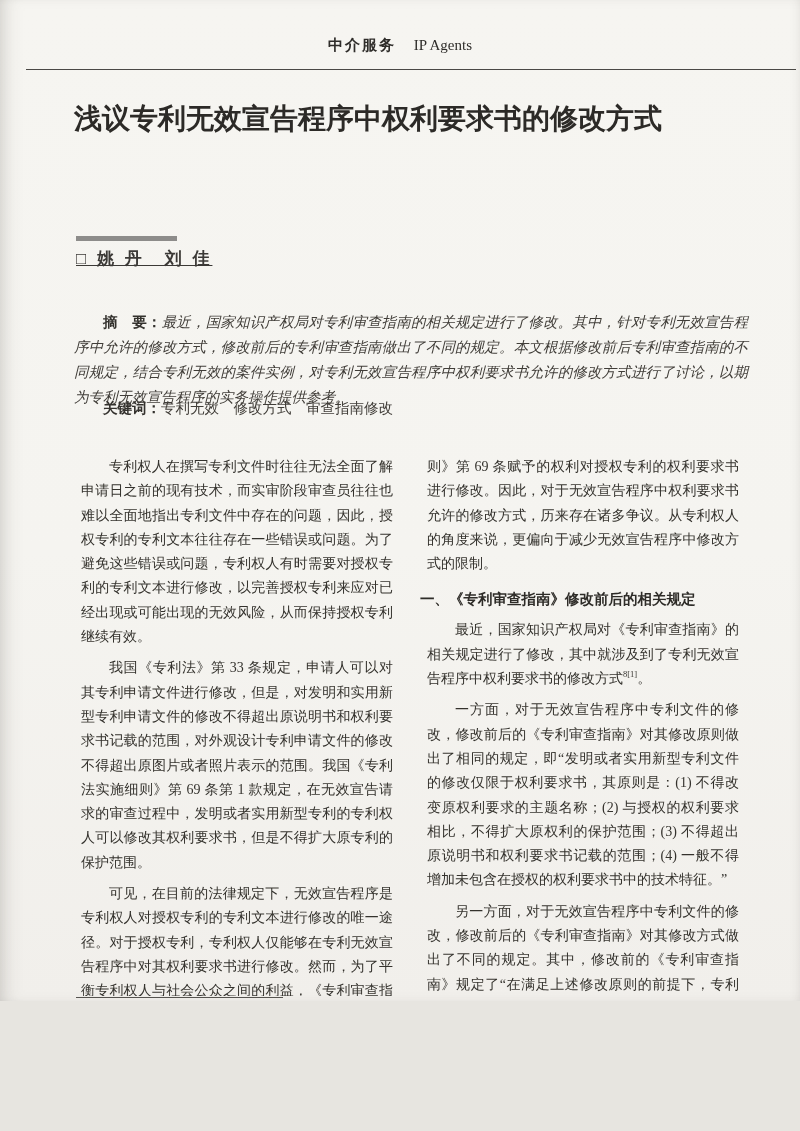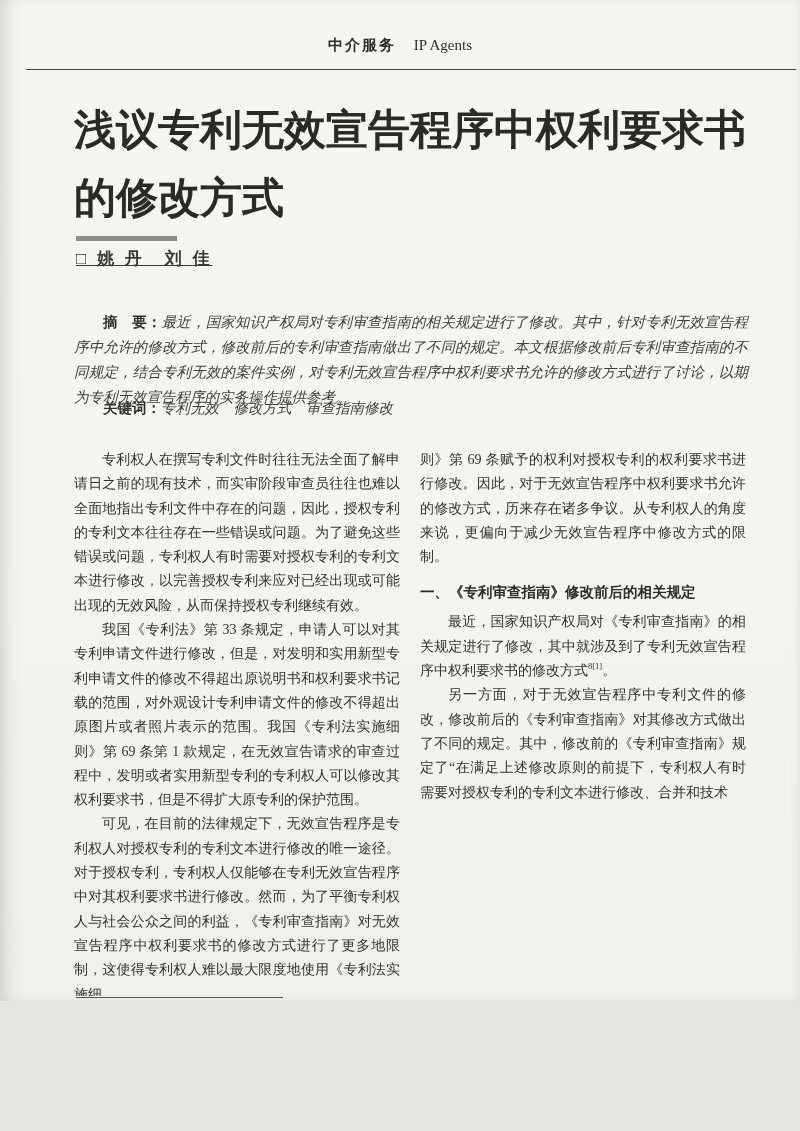--- a/index.html
+++ b/index.html
@@ -10,42 +10,42 @@
     font-family:"Liberation Serif","DejaVu Serif",serif;color:#36342f;
   }
   
   .header{position:absolute;top:36px;left:0;width:100%;text-align:center;font-size:15px;color:#2f2d2a;}
   .header .cn{font-family:"Liberation Sans","DejaVu Sans",sans-serif;font-weight:bold;letter-spacing:2px;}
   .header .en{margin-left:14px;font-family:"Liberation Serif","DejaVu Serif",serif;}
   .header-rule{position:absolute;top:69px;left:26px;width:770px;border-top:1.5px solid #4a4845;}
   
   .title{
     position:absolute;top:96px;left:74px;width:700px;
-    font-size:42px;line-height:1.62;font-weight:bold;color:#2c2a27;letter-spacing:0;
+    font-size:28px;line-height:1.62;font-weight:bold;color:#2c2a27;letter-spacing:0;
   }
   
   .author-bar{position:absolute;top:236px;left:76px;width:101px;height:5px;background:#8d8c8a;}
   .authors{
     position:absolute;top:247px;left:76px;
     font-family:"Liberation Sans","DejaVu Sans",sans-serif;font-weight:bold;
     font-size:17px;letter-spacing:3px;color:#3b3936;text-decoration:underline;
   }
   
   .abstract{
     position:absolute;top:295px;left:74px;width:674px;
     font-size:14.5px;line-height:25px;text-align:justify;text-indent:2em;
     font-style:italic;color:#403d38;
   }
   .run-label{font-style:normal;font-weight:bold;font-family:"Liberation Sans","DejaVu Sans",sans-serif;color:#33312d;}
   .keywords{position:absolute;top:399px;left:74px;width:674px;font-size:14.5px;text-indent:2em;color:#403d38;}
-  .keywords .terms{font-style:italic;}
+  .keywords .terms{}
   
   .body{position:absolute;top:448px;left:74px;width:672px;height:548px;display:flex;gap:20px;overflow:hidden;}
   .col{width:326px;font-size:14px;line-height:24.3px;text-align:justify;color:#34322d;}
-  .col p{margin:0;text-indent:2em;}
+  .col p{margin:7px;text-indent:2em;}
   .col p.no-indent{text-indent:0;font-family:Liberation Serif, serif;}
   .section-heading{
     margin:11px 0 6px 0;font-family:"Liberation Sans","DejaVu Sans",sans-serif;
     font-weight:bold;font-size:14.5px;color:#2e2c28;text-indent:0;line-height:24px;
   }
   sup.fnref{font-size:8.5px;line-height:0;vertical-align:super;letter-spacing:0;}
   
   .footnote-rule{position:absolute;top:997px;left:76px;width:207px;border-top:1px solid #55534f;}
   .footnote{
     position:absolute;top:1006px;left:76px;width:660px;display:flex;gap:22px;
@@ -92,20 +92,21 @@
   <div class="body">
     <div class="col">
       <p>专利权人在撰写专利文件时往往无法全面了解申请日之前的现有技术，而实审阶段审查员往往也难以全面地指出专利文件中存在的问题，因此，授权专利的专利文本往往存在一些错误或问题。为了避免这些错误或问题，专利权人有时需要对授权专利的专利文本进行修改，以完善授权专利来应对已经出现或可能出现的无效风险，从而保持授权专利继续有效。</p>
       <p>我国《专利法》第 33 条规定，申请人可以对其专利申请文件进行修改，但是，对发明和实用新型专利申请文件的修改不得超出原说明书和权利要求书记载的范围，对外观设计专利申请文件的修改不得超出原图片或者照片表示的范围。我国《专利法实施细则》第 69 条第 1 款规定，在无效宣告请求的审查过程中，发明或者实用新型专利的专利权人可以修改其权利要求书，但是不得扩大原专利的保护范围。</p>
       <p>可见，在目前的法律规定下，无效宣告程序是专利权人对授权专利的专利文本进行修改的唯一途径。对于授权专利，专利权人仅能够在专利无效宣告程序中对其权利要求书进行修改。然而，为了平衡专利权人与社会公众之间的利益，《专利审查指南》对无效宣告程序中权利要求书的修改方式进行了更多地限制，这使得专利权人难以最大限度地使用《专利法实施细</p>
     </div>
     <div class="col">
       <p class="no-indent">则》第 69 条赋予的权利对授权专利的权利要求书进行修改。因此，对于无效宣告程序中权利要求书允许的修改方式，历来存在诸多争议。从专利权人的角度来说，更偏向于减少无效宣告程序中修改方式的限制。</p>
       <h2 class="section-heading">一、《专利审查指南》修改前后的相关规定</h2>
       <p><span>最近，国家知识产权局对《专利审查指南》的相关规定进行了修改，其中就涉及到了专利无效宣告程序中权利要求书的修改方式</span><sup class="fnref">8[1]</sup><span>。</span></p>
+      <p>一方面，对于无效宣告程序中专利文件的修改，修改前后的《专利审查指南》对其修改原则做出了相同的规定，即“发明或者实用新型专利文件的修改仅限于权利要求书，其原则是：(1) 不得改变原权利要求的主题名称；(2) 与授权的权利要求相比，不得扩大原权利的保护范围；(3) 不得超出原说明书和权利要求书记载的范围；(4) 一般不得增加未包含在授权的权利要求书中的技术特征。”</p>
       <p>另一方面，对于无效宣告程序中专利文件的修改，修改前后的《专利审查指南》对其修改方式做出了不同的规定。其中，修改前的《专利审查指南》规定了“在满足上述修改原则的前提下，专利权人有时需要对授权专利的专利文本进行修改、合并和技术</p>
     </div>
   </div>
 
   <div class="footnote-rule"></div>
   <div class="footnote">
     <span class="fn-num">1</span>
   </div>
 
   <div class="footer">

